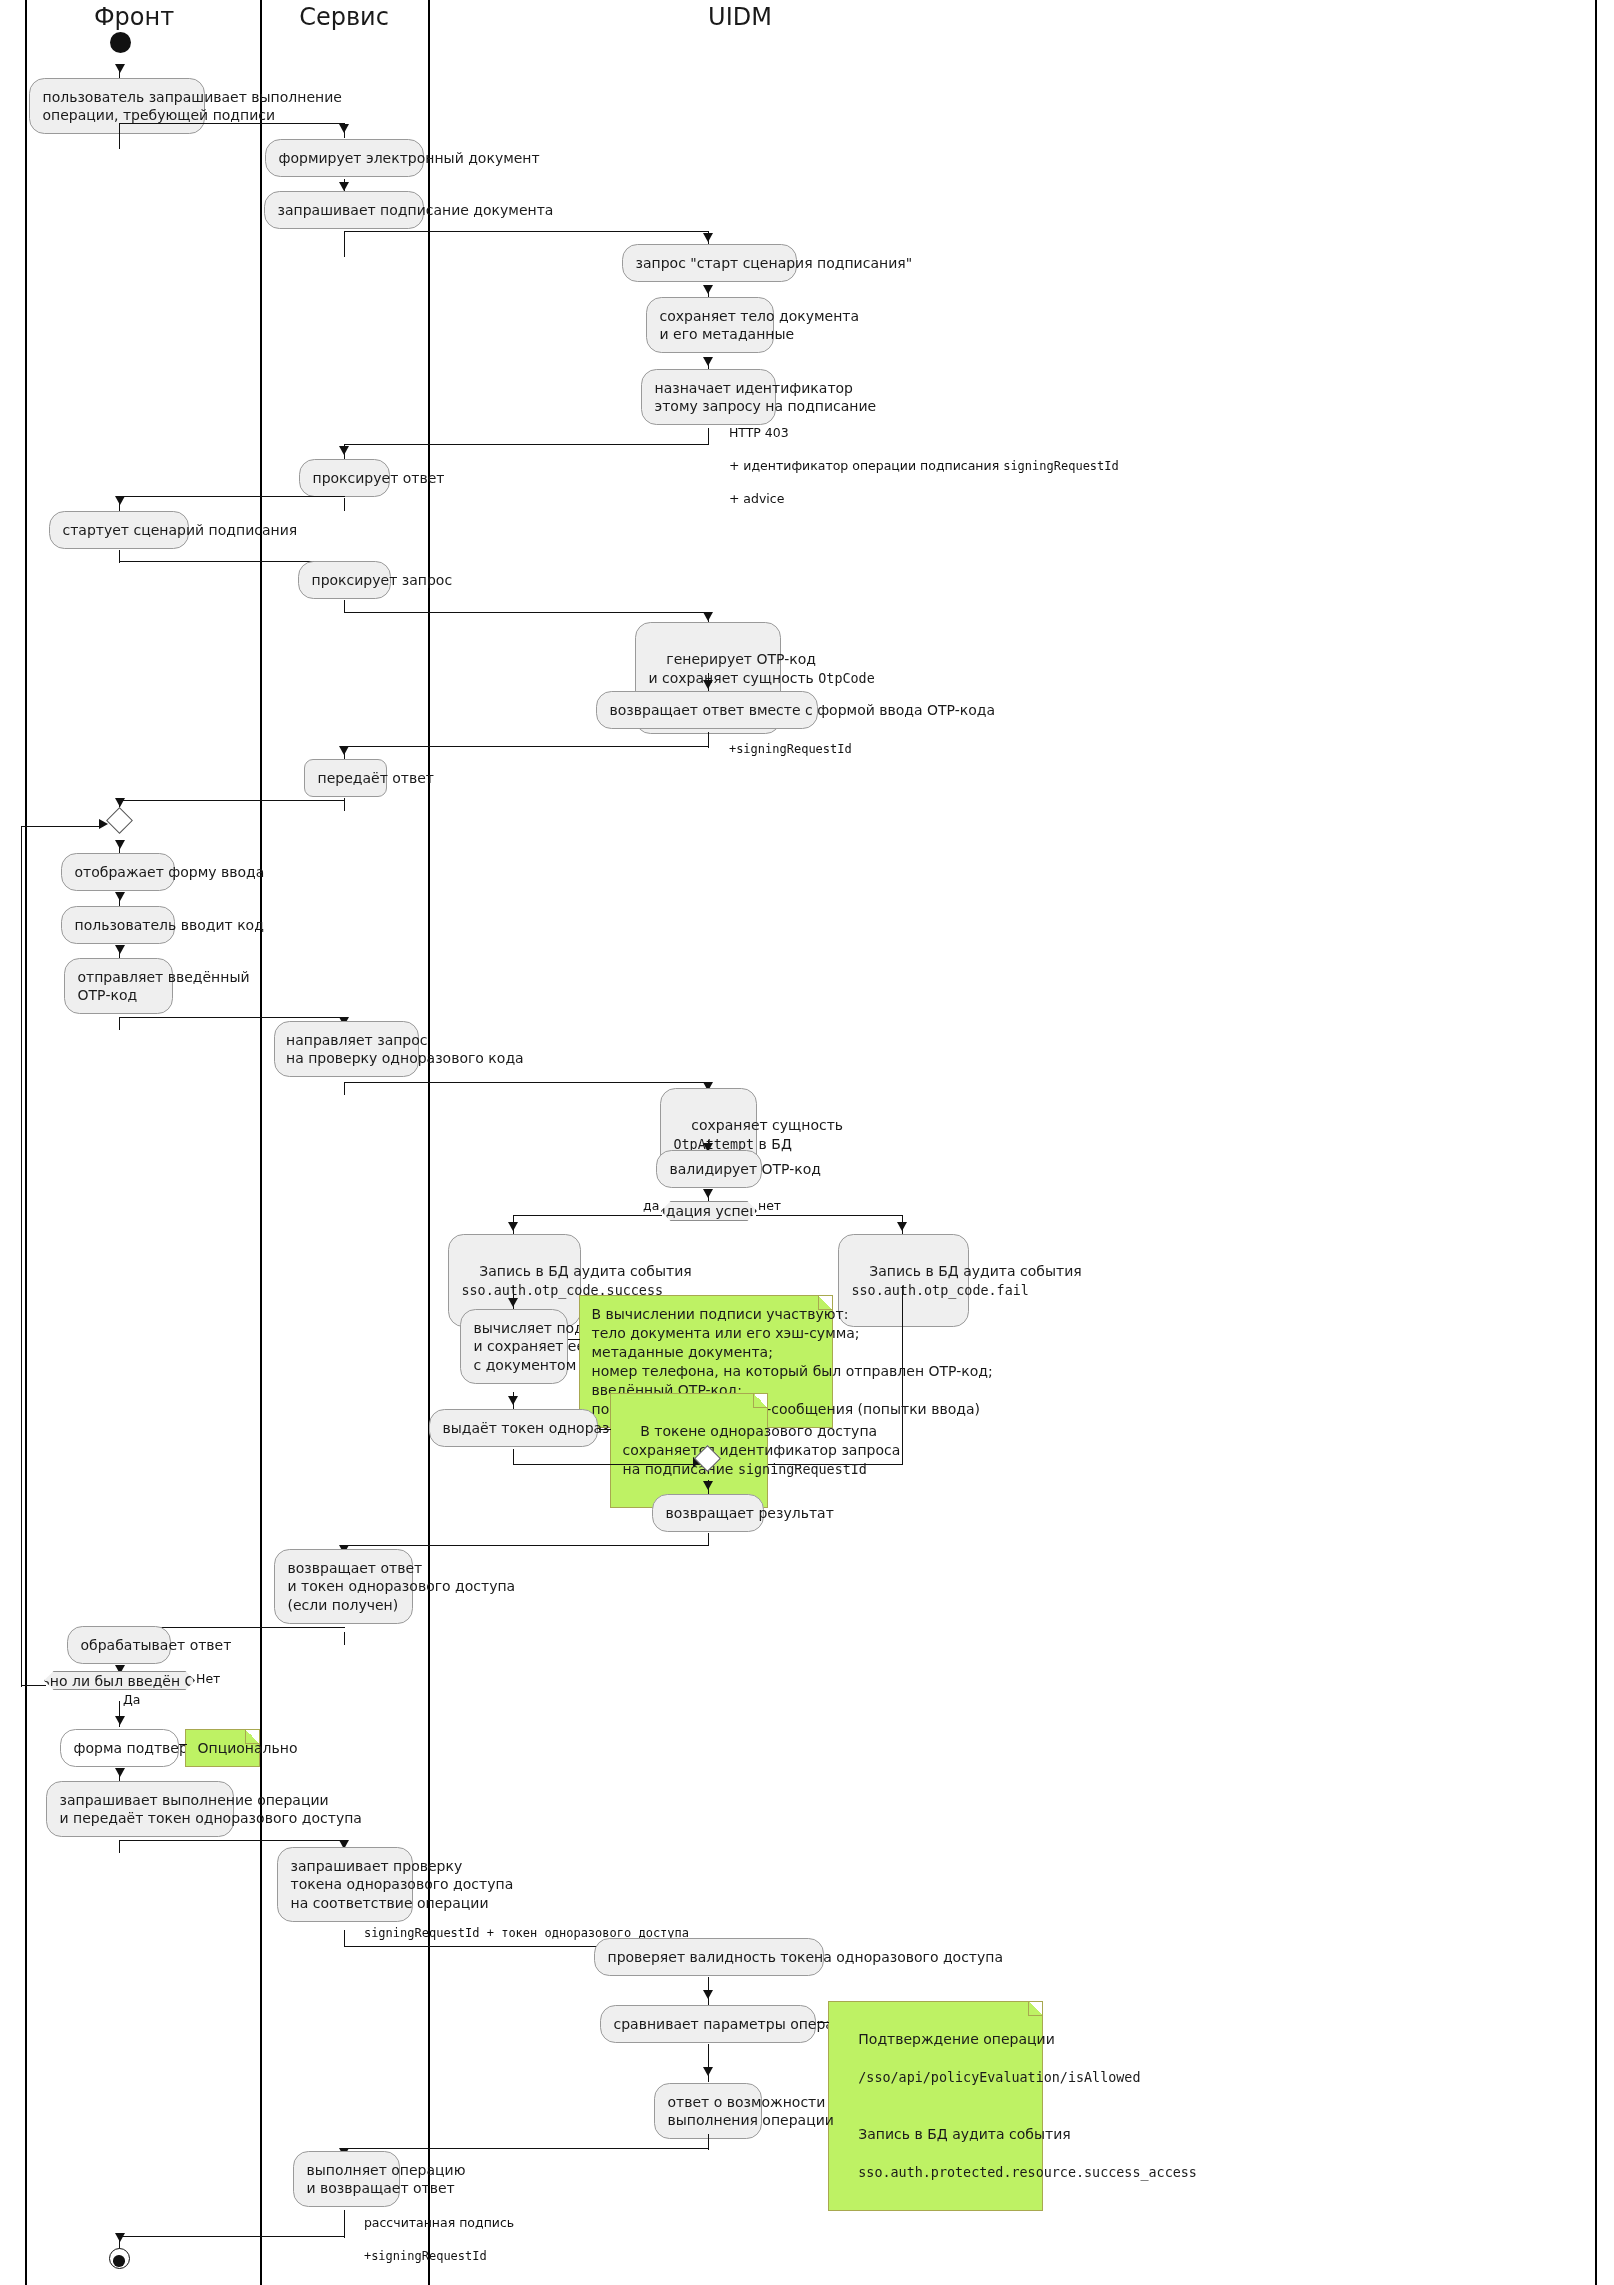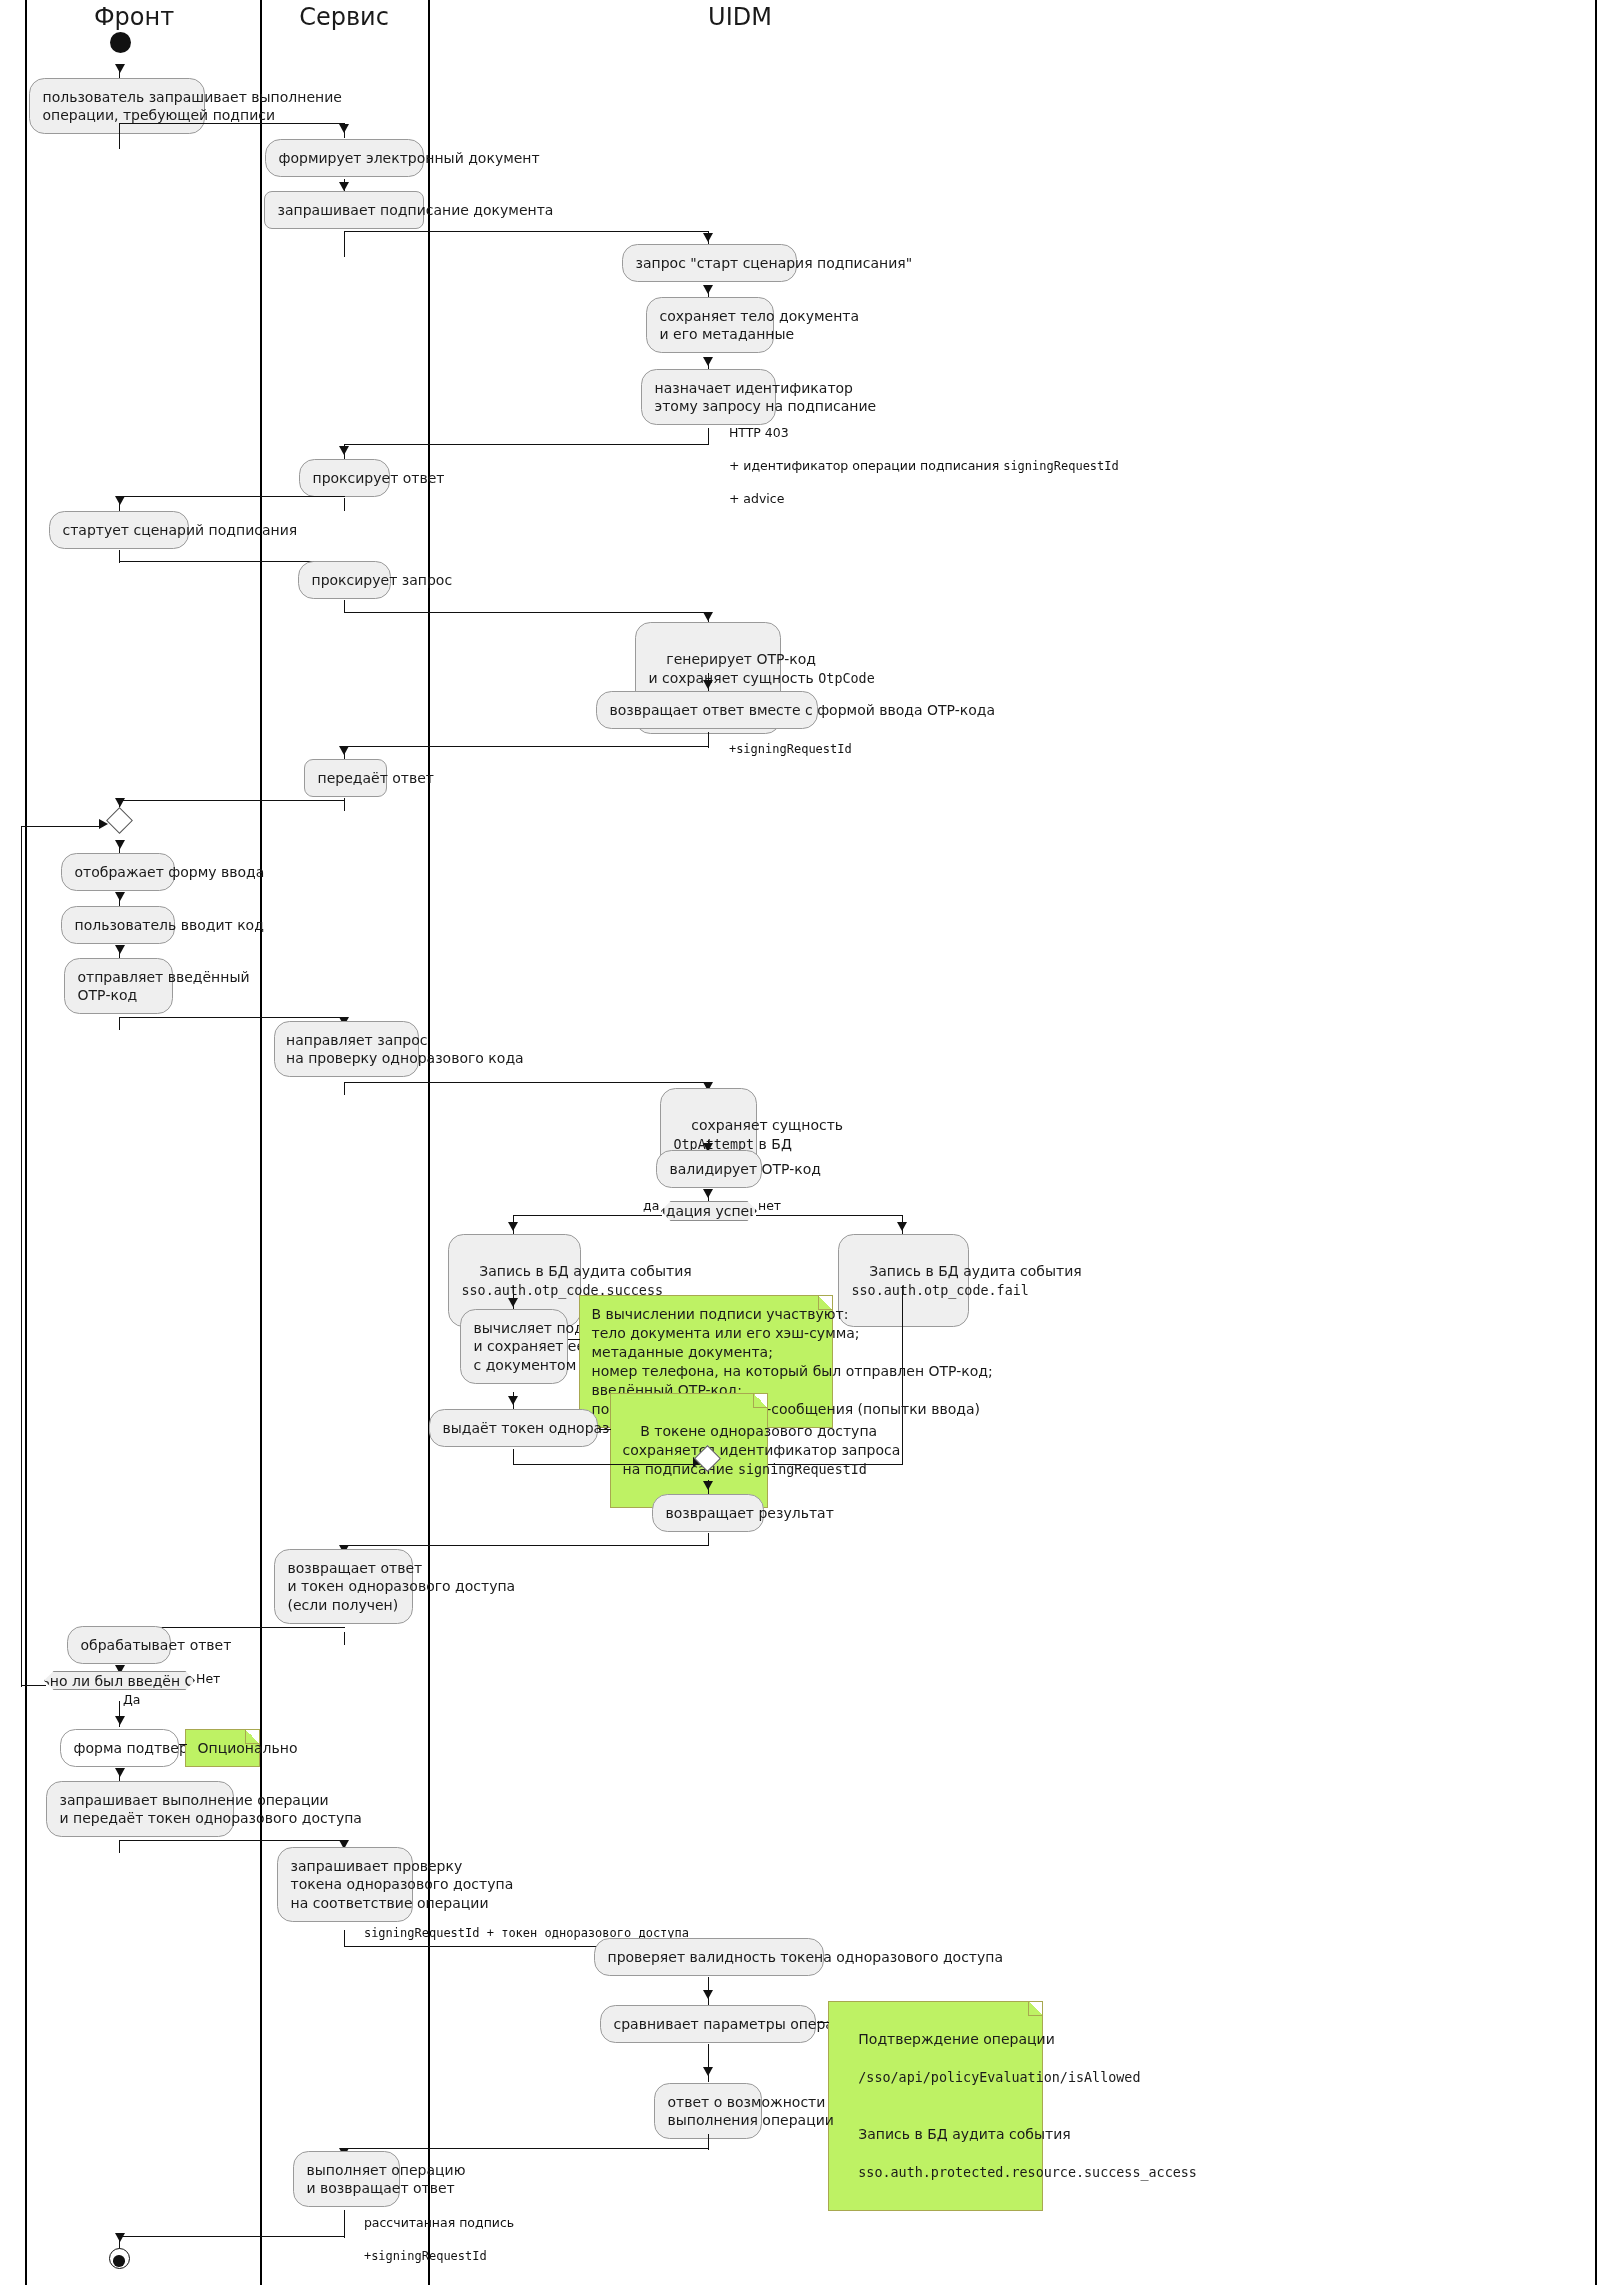--- a/index.html
+++ b/index.html
@@ -85,21 +85,21 @@
 
   <div class="v" style="left: 119px; top: 123px; height: 26px;"></div>
   <div class="h" style="left: 119px; top: 123px; width: 226px;"></div>
   <div class="v" style="left: 344px; top: 123px; height: 14.5px;"></div>
   <div class="ar-d" style="left: 339px; top: 124px;"></div>
 
   <div class="node" style="left: 265px; top: 139px; width: 159px; text-align: center;">формирует электронный документ</div>
   <div class="v" style="left: 344px; top: 179px; height: 17.4px;"></div>
   <div class="ar-d" style="left: 339px; top: 182px;"></div>
 
-  <div class="node" style="left: 264px; top: 191px; width: 160px; text-align: center; border-radius: 8px;">запрашивает подписание документа</div>
+  <div class="node" style="left: 264px; top: 191px; width: 160px; text-align: center;">запрашивает подписание документа</div>
 
   <div class="v" style="left: 344px; top: 231px; height: 26px;"></div>
   <div class="h" style="left: 344px; top: 231px; width: 365px;"></div>
   <div class="v" style="left: 708px; top: 231px; height: 14.5px;"></div>
   <div class="ar-d" style="left: 703px; top: 233px;"></div>
 
   <div class="node" style="left: 622px; top: 244px; width: 175px; text-align: center;">запрос "старт сценария подписания"</div>
   <div class="v" style="left: 708px; top: 285px; height: 16px;"></div>
   <div class="ar-d" style="left: 703px; top: 285px;"></div>
 

